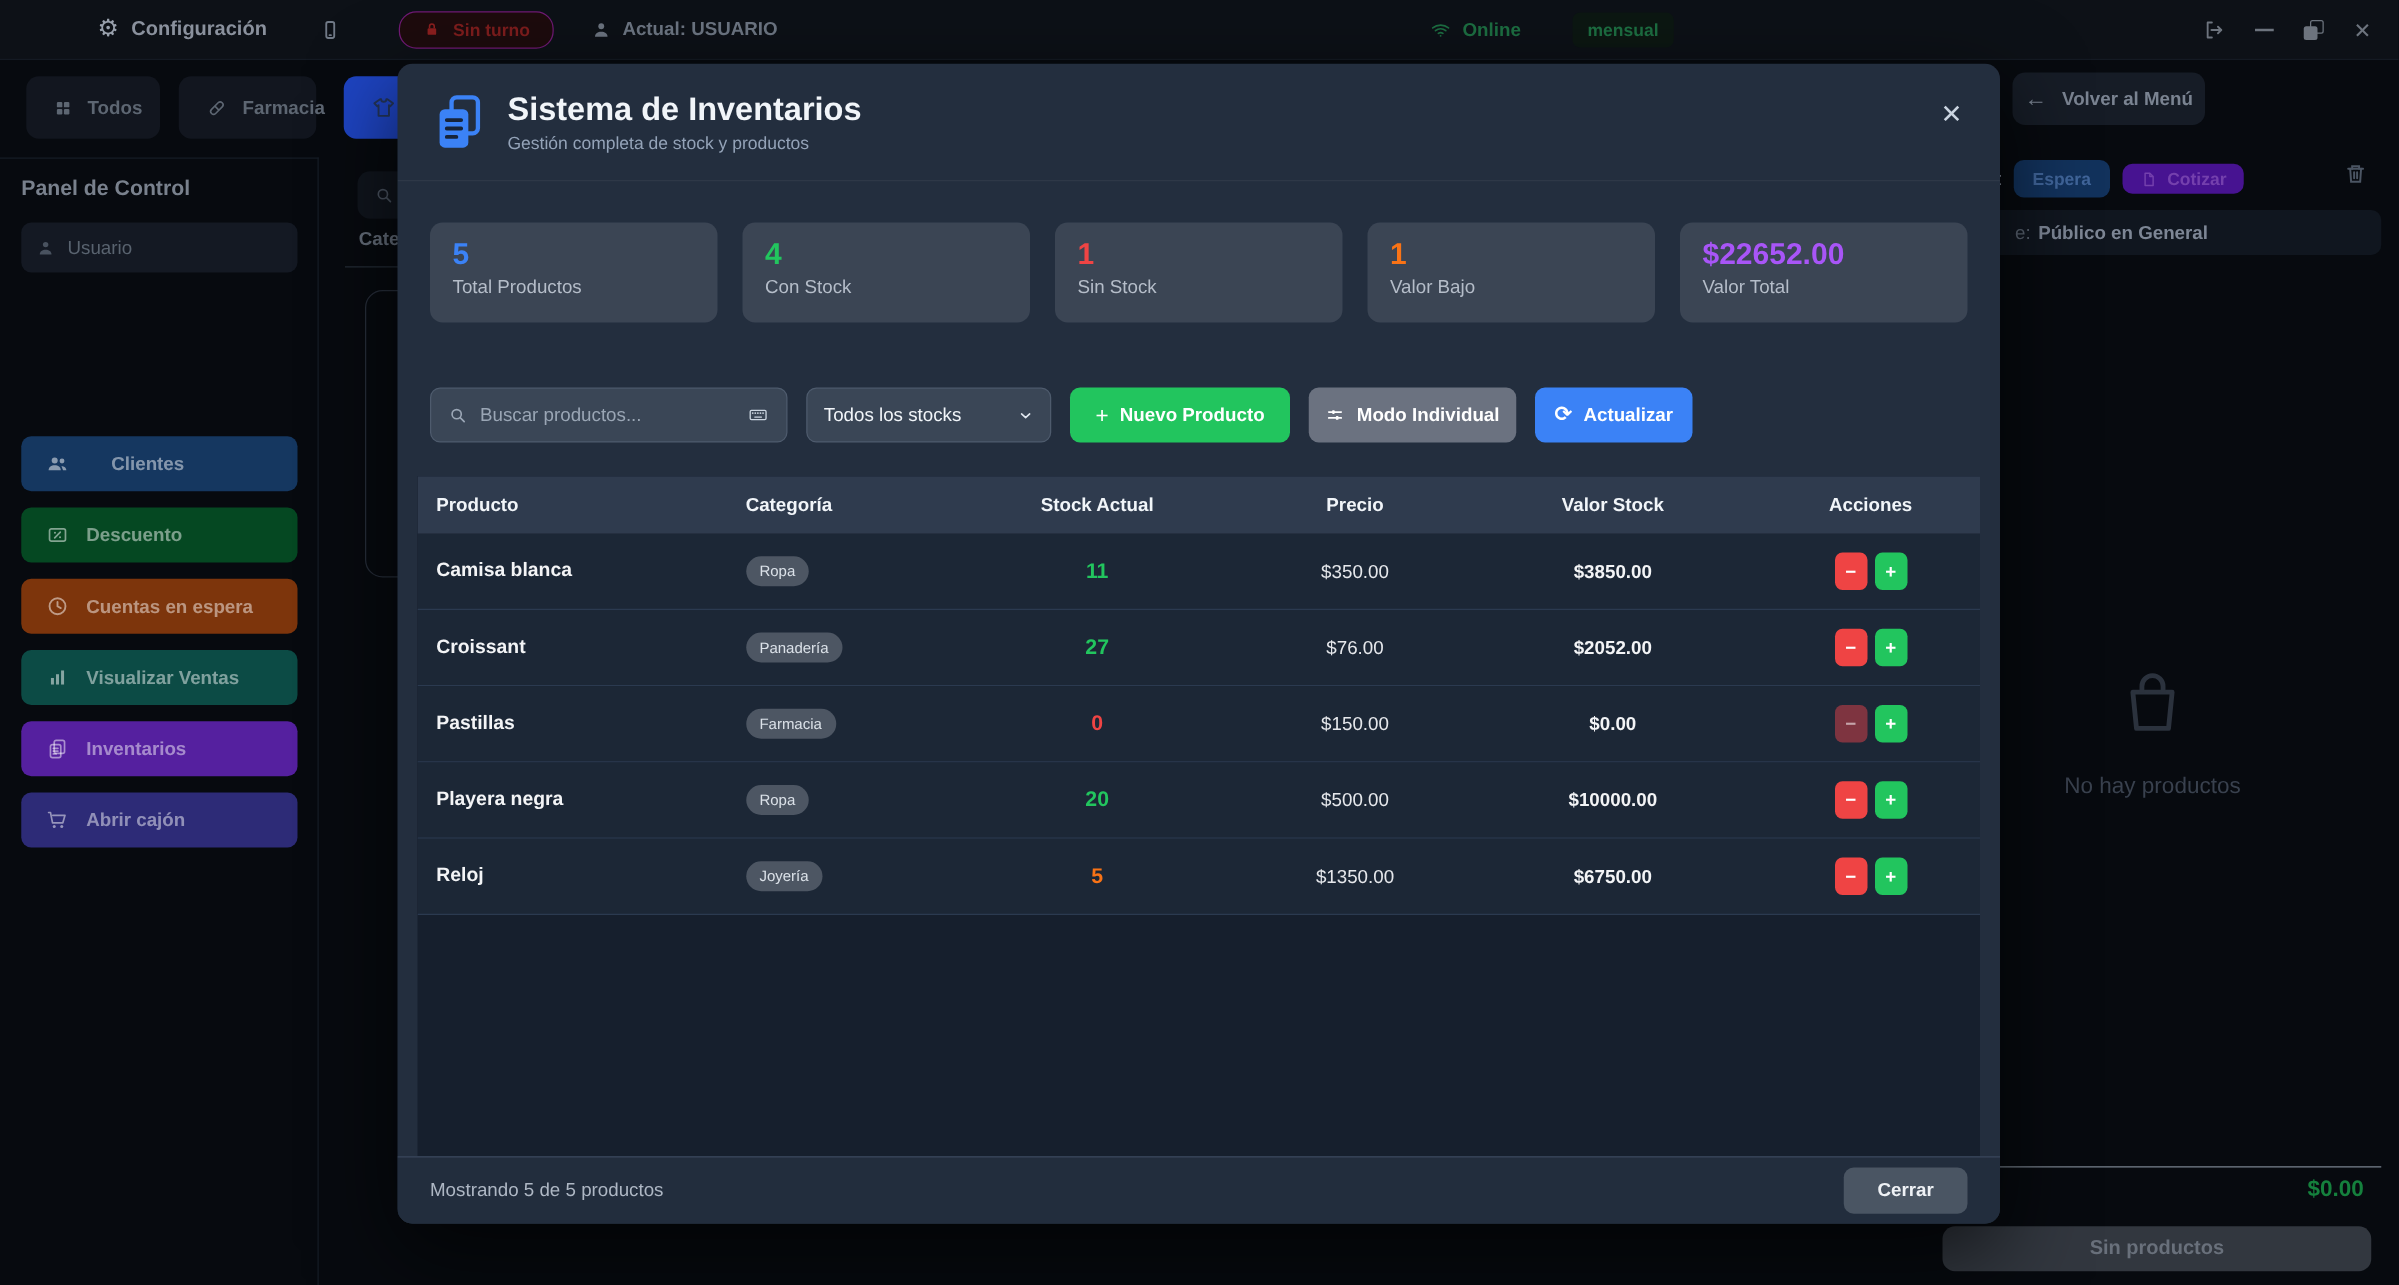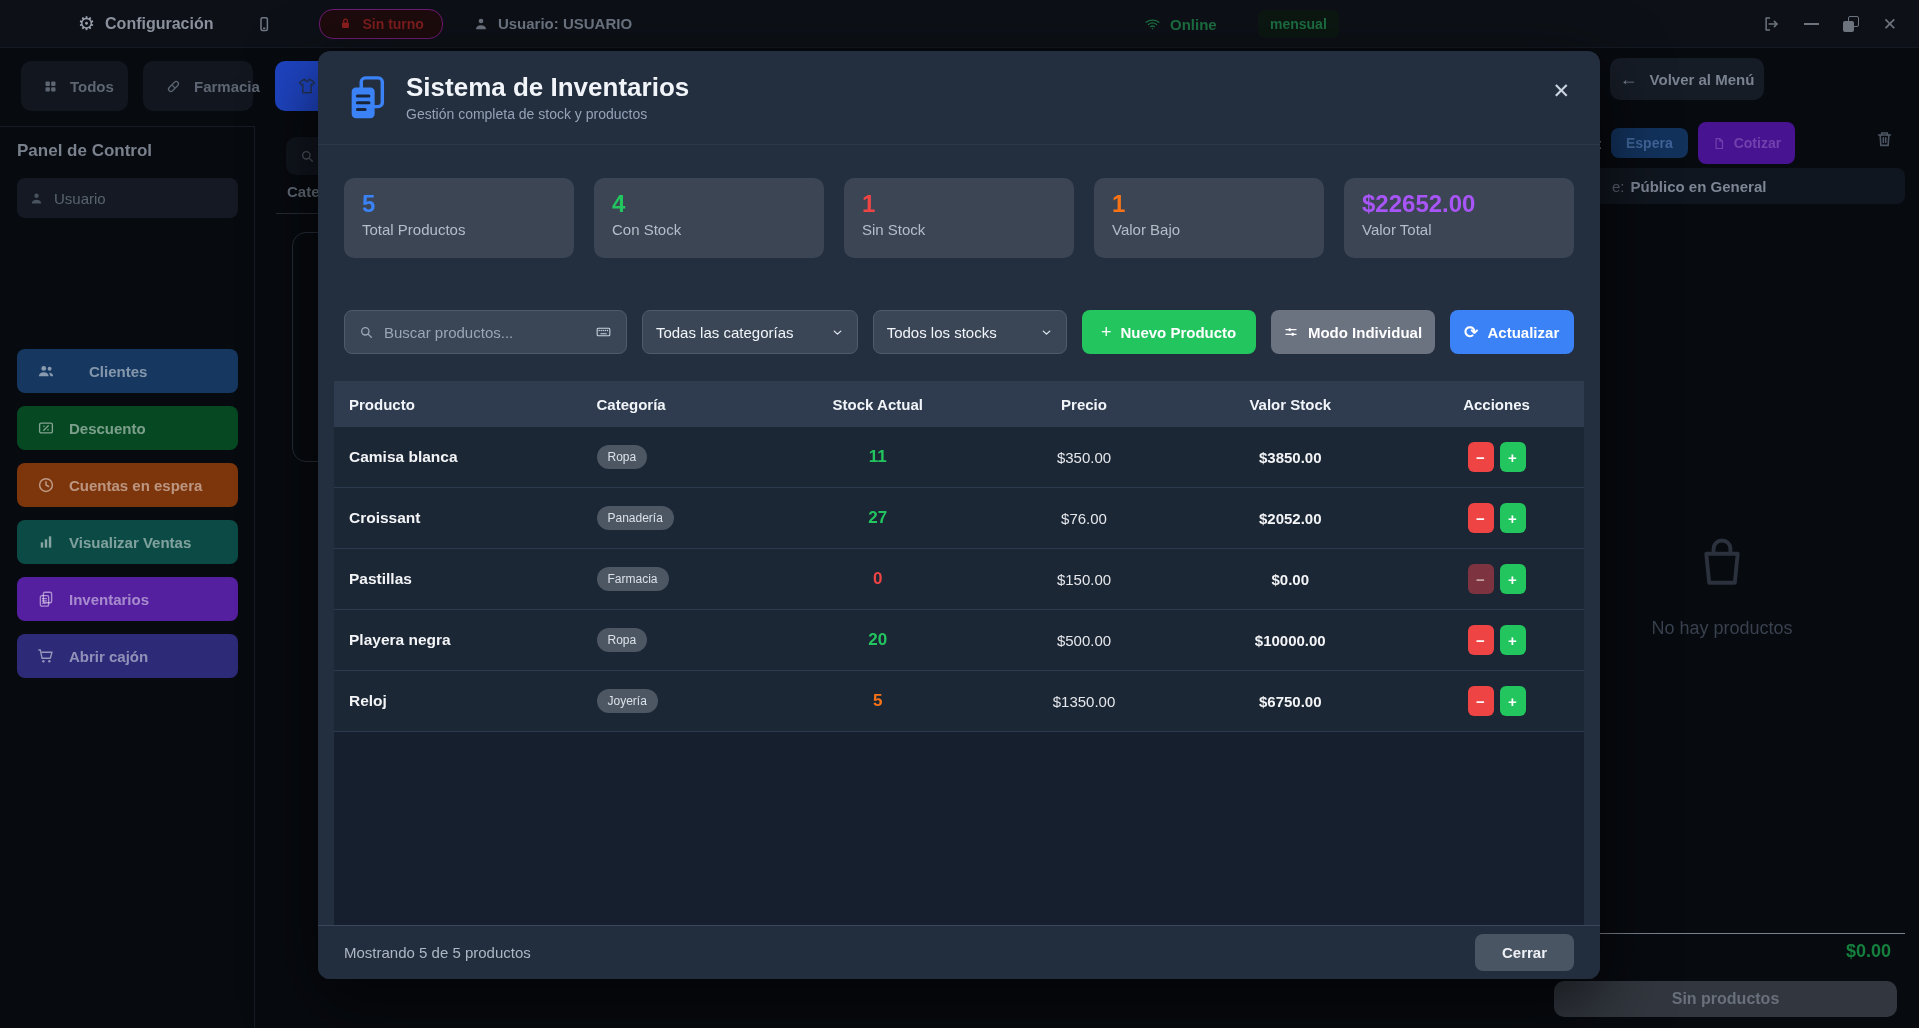--- a/index.html
+++ b/index.html
@@ -65,21 +65,21 @@
 
   
   .back-btn { position:absolute; left:1610px; top:58px; width:154px; height:42px; background:#161c26;
     border-radius:10px; display:flex; align-items:center; justify-content:center; gap:12px;
     color:#7a8391; font-weight:bold; font-size:15px; z-index:1; }
   .back-btn .arr { font-size:18px; line-height:1; }
   .rp-actions { position:absolute; left:1596px; top:127px; height:32px; display:flex; align-items:center; gap:10px; z-index:1; }
   .rp-frag-t { color:#8a93a1; font-weight:bold; font-size:15px; }
   .badge-espera { height:30px; padding:0 15px; border-radius:8px; background:#12325c; color:#40659a;
     font-weight:bold; font-size:14px; display:flex; align-items:center; }
-  .badge-cotizar { height:42px; padding:0 14px; border-radius:8px; background:#471391; color:#7440ad;
+  .badge-cotizar { height:24px; padding:0 14px; border-radius:8px; background:#471391; color:#7440ad;
     font-weight:bold; font-size:14px; display:flex; align-items:center; gap:8px;justify-content:center; }
   .rp-trash { position:absolute; left:1875px; top:129px; color:#4b5563; z-index:1; }
   .client-row { position:absolute; left:1540px; top:168px; width:365px; height:36px; background:#10161f;
     border-radius:8px; display:flex; align-items:center; padding-left:72px; gap:6px; font-size:15px; z-index:0; }
   .client-row .pre { color:#59626f; }
   .client-row .val { color:#7d8695; font-weight:bold; }
   .empty-state { position:absolute; left:1602px; top:530px; width:240px; text-align:center; z-index:1; }
   .empty-state svg { margin:0 auto; color:#2b323d; }
   .empty-state p { margin-top:26px; font-size:18px; color:#39414e; }
   .rp-divider { position:absolute; left:1580px; top:933px; width:325px; height:1px; background:#79828f; z-index:1; }
@@ -175,21 +175,21 @@
       </span>
       <span>Sin turno</span>
     </div>
     <div class="tb-user">
       <span class="uicon">
         <svg width="16" height="16" viewBox="0 0 24 24" fill="currentColor">
             <circle cx="12" cy="7.5" r="3.5"></circle>
             <path d="M4.5 20c0-4 3.4-6 7.5-6s7.5 2 7.5 6z"></path>
           </svg>
       </span>
-      <span>Usuario: USUARIO</span>
+      <span>Actual: USUARIO</span>
     </div>
     <div class="online-grp">
       <span class="wifi">
         <svg width="19" height="16" viewBox="0 0 24 24" fill="none" stroke="currentColor" stroke-width="2" stroke-linecap="round">
             <path d="M2.5 9.5a15 15 0 0 1 19 0"></path>
             <path d="M5.8 12.8a10 10 0 0 1 12.4 0"></path>
             <path d="M9.2 16a5 5 0 0 1 5.6 0"></path>
             <circle cx="12" cy="19" r="1.1" fill="currentColor" stroke="none"></circle>
           </svg>
       </span>
@@ -415,28 +415,20 @@
           </span>
           <input placeholder="Buscar productos..." style="">
           <span class="kbd">
             <svg width="19" height="16" viewBox="0 0 24 24" fill="none" stroke="currentColor" stroke-width="1.6" stroke-linecap="round">
                 <rect x="2.5" y="6.5" width="19" height="11" rx="1.5"></rect>
                 <path d="M5.5 9.7h.01M8.6 9.7h.01M11.7 9.7h.01M14.8 9.7h.01M17.9 9.7h.01" stroke-width="2.2"></path>
                 <path d="M8 14.5h8"></path>
               </svg>
           </span>
         </div>
-        <div class="f-select f-sel-cat">
-          <span>Todas las categorías</span>
-          <span class="chev">
-            <svg width="13" height="13" viewBox="0 0 24 24" fill="none" stroke="currentColor" stroke-width="2.4" stroke-linecap="round" stroke-linejoin="round">
-                <path d="M6 9.5l6 5.5 6-5.5"></path>
-              </svg>
-          </span>
-        </div>
         <div class="f-select f-sel-stock">
           <span>Todos los stocks</span>
           <span class="chev">
             <svg width="13" height="13" viewBox="0 0 24 24" fill="none" stroke="currentColor" stroke-width="2.4" stroke-linecap="round" stroke-linejoin="round">
                 <path d="M6 9.5l6 5.5 6-5.5"></path>
               </svg>
           </span>
         </div>
         <button class="f-btn btn-new">
           <span class="pl">+</span>

